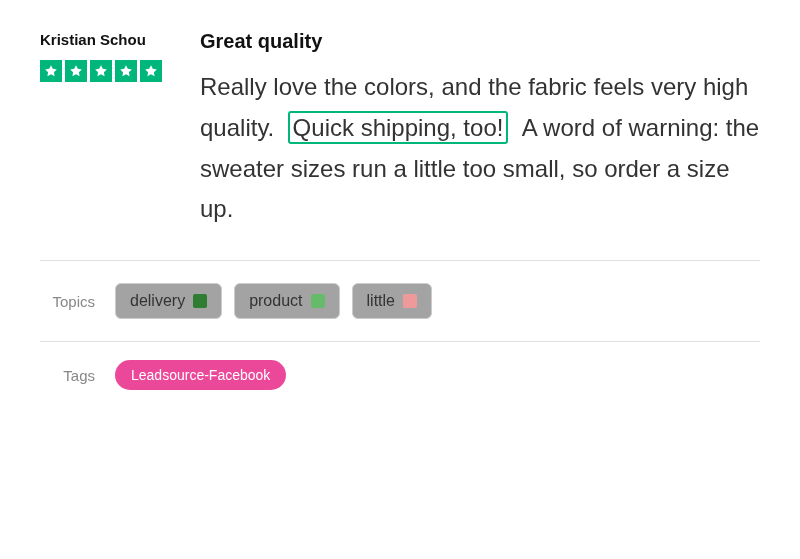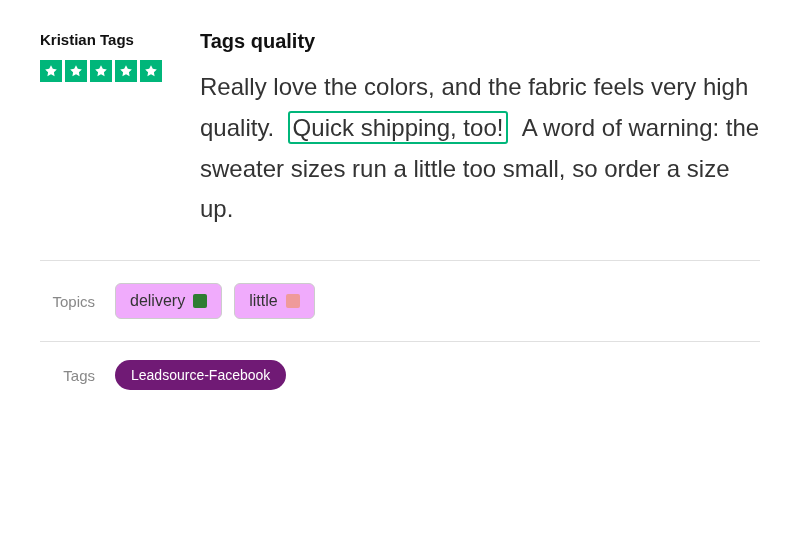--- a/index.html
+++ b/index.html
@@ -107,21 +107,21 @@
     .topic-tag {
       display: flex;
       align-items: center;
       gap: 8px;
       border: 1.5px solid #ccc;
       border-radius: 6px;
       padding: 8px 14px;
       font-size: 16px;
       color: #333;
       cursor: pointer;
-      background: #f0abfc;
+      background: #a3a3a3;
     }
 
     .topic-color-box {
       width: 14px;
       height: 14px;
       border-radius: 2px;
       flex-shrink: 0;
     }
 
     .tags-section {
@@ -131,34 +131,34 @@
       gap: 20px;
     }
 
     .tags-list {
       display: flex;
       gap: 10px;
       flex-wrap: wrap;
     }
 
     .tag-pill {
-      background: #701a75;
+      background: #ec4899;
       color: white;
       border-radius: 20px;
       padding: 7px 16px;
       font-size: 14px;
       cursor: pointer;
     }
   </style>
 </head>
 <body>
 
 <div class="review-container">
   <div class="reviewer-info">
-    <div class="reviewer-name">Kristian Tags</div>
+    <div class="reviewer-name">Kristian Schou</div>
     <div class="stars">
       <div class="star">
         <svg viewBox="0 0 24 24">
             <path d="M12 2l3.09 6.26L22 9.27l-5 4.87L18.18 21 12 17.77 5.82 21 7 14.14 2 9.27l6.91-1.01L12 2z"></path>
           </svg>
       </div>
       <div class="star">
         <svg viewBox="0 0 24 24">
             <path d="M12 2l3.09 6.26L22 9.27l-5 4.87L18.18 21 12 17.77 5.82 21 7 14.14 2 9.27l6.91-1.01L12 2z"></path>
           </svg>
@@ -175,39 +175,43 @@
       </div>
       <div class="star">
         <svg viewBox="0 0 24 24">
             <path d="M12 2l3.09 6.26L22 9.27l-5 4.87L18.18 21 12 17.77 5.82 21 7 14.14 2 9.27l6.91-1.01L12 2z"></path>
           </svg>
       </div>
     </div>
   </div>
 
   <div class="review-content">
-    <div class="review-title">Tags quality</div>
+    <div class="review-title">Great quality</div>
     <div class="review-body">
       <span>Really love the colors, and the fabric feels very high quality.</span>
       &nbsp;<span class="highlighted">Quick shipping, too!</span>
       &nbsp;<span>A word of warning: the sweater sizes run a little too small, so order a size up.</span>
     </div>
   </div>
 </div>
 
 <hr class="divider">
 
 <div class="topics-section">
   <span class="section-label">Topics</span>
   <div class="topics-list">
     <div class="topic-tag">
       <span>delivery</span>
       <div class="topic-color-box" style="background-color: #2e7d32;"></div>
     </div>
     <div class="topic-tag">
+      <span>product</span>
+      <div class="topic-color-box" style="background-color: #66bb6a;"></div>
+    </div>
+    <div class="topic-tag">
       <span>little</span>
       <div class="topic-color-box" style="background-color: #ef9a9a;"></div>
     </div>
   </div>
 </div>
 
 <hr class="divider">
 
 <div class="tags-section">
   <span class="section-label">Tags</span>

